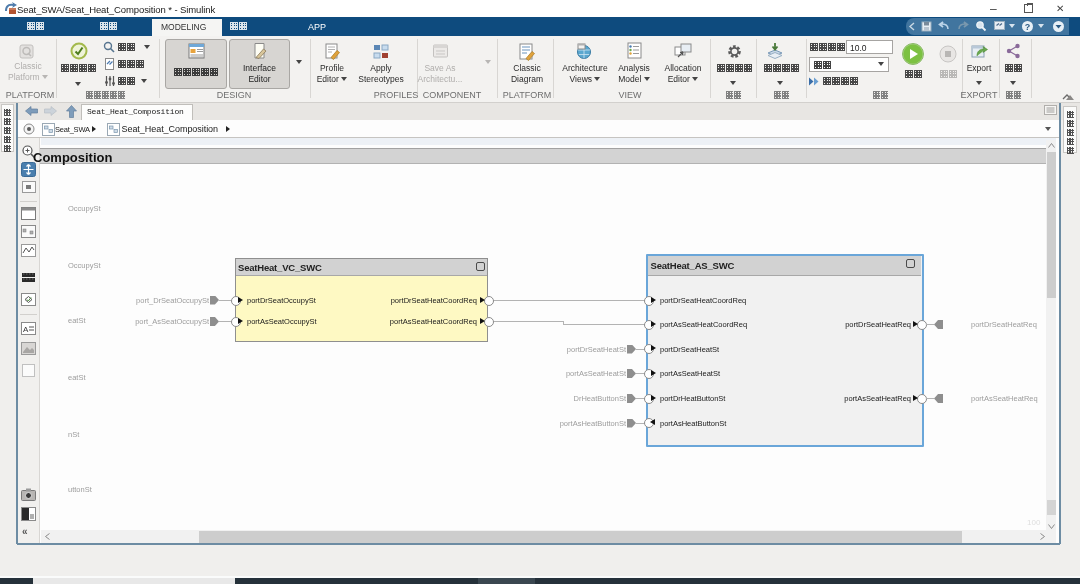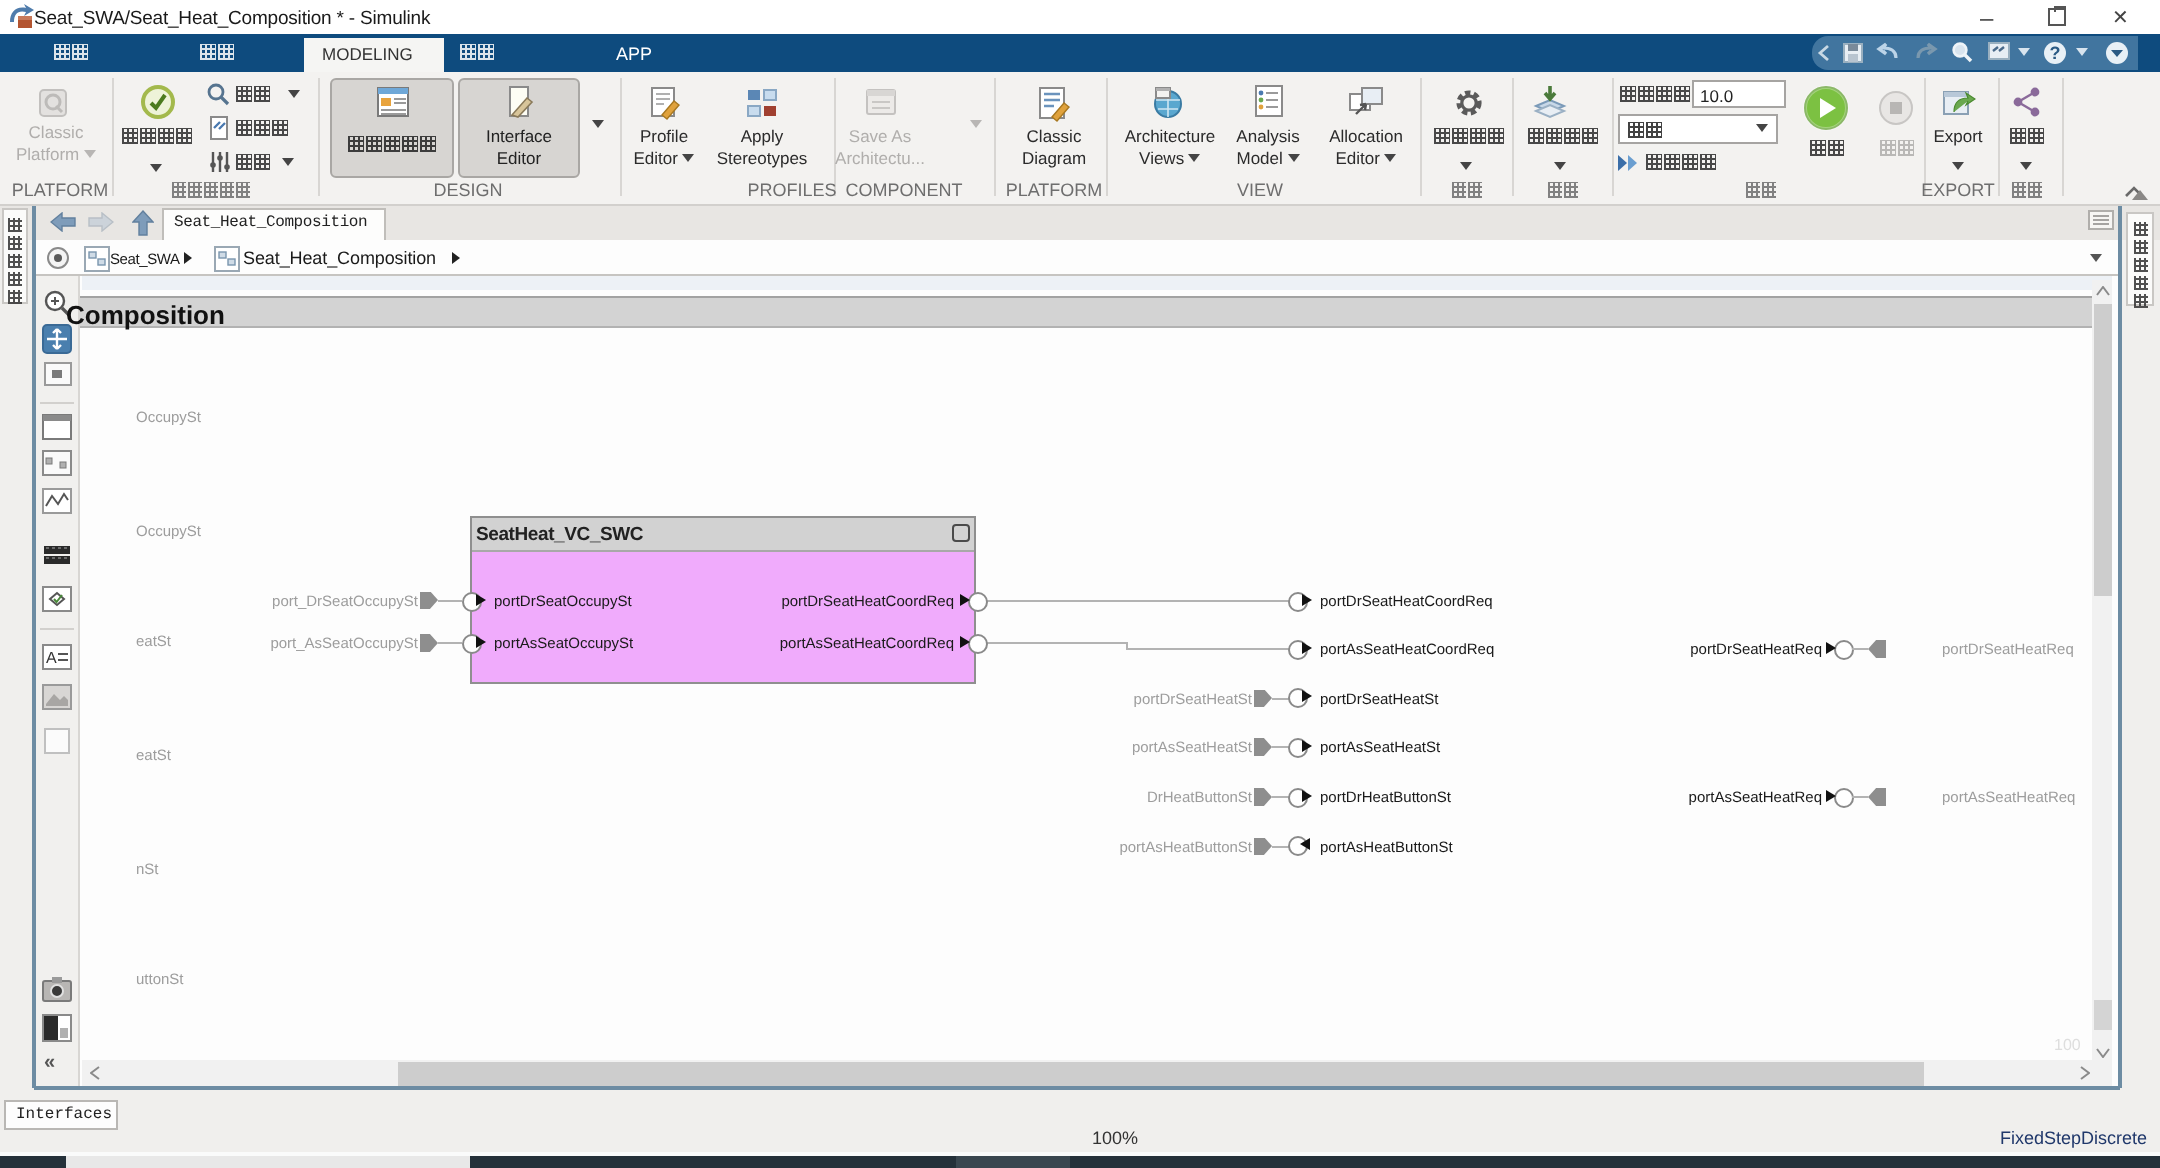--- a/index.html
+++ b/index.html
@@ -407,21 +407,21 @@
     <div class="wire abs" style="left:546px;top:183px;width:1px;height:3.5px;"></div>
     <div class="wire abs" style="left:546px;top:186px;width:82px;height:1px;"></div>
 
     <div class="glbl abs" style="right:851px;top:157.5px;">port_DrSeatOccupySt</div>
     <div class="pent-r abs" style="left:193px;top:157.5px;width:9px;height:9px;"></div>
     <div class="wire abs" style="left:202px;top:161.5px;width:12px;height:1px;"></div>
     <div class="glbl abs" style="right:851px;top:179px;">port_AsSeatOccupySt</div>
     <div class="pent-r abs" style="left:193px;top:179px;width:9px;height:9px;"></div>
     <div class="wire abs" style="left:202px;top:183px;width:12px;height:1px;"></div>
 
-    <div class="abs" style="left:218px;top:120px;width:253px;height:84px;background:#f0abfc;border:1px solid #8f8f8f;box-sizing:border-box;">
+    <div class="abs" style="left:218px;top:120px;width:253px;height:84px;background:#fef9c3;border:1px solid #8f8f8f;box-sizing:border-box;">
       <div class="abs" style="left:0;top:0;width:251px;height:16px;background:#d2d2d2;border-bottom:1px solid #a8a8a8;"></div>
       <div class="abs" style="left:2px;top:3px;font-size:9.5px;font-weight:bold;color:#222;letter-spacing:-0.2px;">SeatHeat_VC_SWC</div>
       <div class="abs" style="left:240px;top:2.5px;width:7px;height:7px;border:1.5px solid #4a4a4a;border-radius:2px;"></div>
     </div>
     <div class="abs tri-r" style="left:221px;top:158.5px;"></div>
     <div class="plbl abs" style="left:230px;top:157.5px;">portDrSeatOccupySt</div>
     <div class="abs tri-r" style="left:221px;top:180px;"></div>
     <div class="plbl abs" style="left:230px;top:179px;">portAsSeatOccupySt</div>
     <div class="plbl abs" style="left:360px;top:157.5px;width:100px;text-align:right;">portDrSeatHeatCoordReq</div>
     <div class="abs tri-r" style="left:463px;top:158.5px;"></div>
@@ -438,20 +438,25 @@
     <div class="glbl abs" style="right:434px;top:231px;">portAsSeatHeatSt</div>
     <div class="pent-r abs" style="left:610px;top:231px;width:9px;height:9px;"></div>
     <div class="wire abs" style="left:619px;top:235px;width:10px;height:1px;"></div>
     <div class="glbl abs" style="right:434px;top:256px;">DrHeatButtonSt</div>
     <div class="pent-r abs" style="left:610px;top:256px;width:9px;height:9px;"></div>
     <div class="wire abs" style="left:619px;top:260px;width:10px;height:1px;"></div>
     <div class="glbl abs" style="right:434px;top:280.5px;">portAsHeatButtonSt</div>
     <div class="pent-r abs" style="left:610px;top:280.5px;width:9px;height:9px;"></div>
     <div class="wire abs" style="left:619px;top:284.5px;width:10px;height:1px;"></div>
 
+    <div class="abs" style="left:628.5px;top:115.5px;width:278px;height:193px;border:2.5px solid #6aa6d9;border-radius:1px;background:#f1f1f1;box-sizing:border-box;">
+      <div class="abs" style="left:0;top:0;width:273px;height:19px;background:#d2d2d2;border-bottom:1px solid #a8a8a8;"></div>
+      <div class="abs" style="left:3px;top:4.5px;font-size:9.5px;font-weight:bold;color:#222;letter-spacing:-0.2px;">SeatHeat_AS_SWC</div>
+      <div class="abs" style="left:258px;top:3px;width:7px;height:7px;border:1.5px solid #4a4a4a;border-radius:2px;"></div>
+    </div>
     <div class="abs tri-r" style="left:634px;top:158.5px;"></div>
     <div class="plbl abs" style="left:643px;top:157.5px;">portDrSeatHeatCoordReq</div>
     <div class="abs tri-r" style="left:634px;top:183px;"></div>
     <div class="plbl abs" style="left:643px;top:182px;">portAsSeatHeatCoordReq</div>
     <div class="abs tri-r" style="left:634px;top:207px;"></div>
     <div class="plbl abs" style="left:643px;top:206.5px;">portDrSeatHeatSt</div>
     <div class="abs tri-r" style="left:634px;top:231.5px;"></div>
     <div class="plbl abs" style="left:643px;top:231px;">portAsSeatHeatSt</div>
     <div class="abs tri-r" style="left:634px;top:256.5px;"></div>
     <div class="plbl abs" style="left:643px;top:256px;">portDrHeatButtonSt</div>
@@ -517,26 +522,20 @@
 
   <div class="abs" style="left:1063px;top:106px;width:14px;height:47px;background:#fbfbfa;border:1px solid #c9c7c4;color:#333;padding-top:2px;box-sizing:border-box;">
     <span class="cjk v" style="width:7px;height:7.5px"></span>
       <span class="cjk v" style="width:7px;height:7.5px"></span>
       <span class="cjk v" style="width:7px;height:7.5px"></span>
       <span class="cjk v" style="width:7px;height:7.5px"></span>
       <span class="cjk v" style="width:7px;height:7.5px"></span>
   </div>
   <div class="abs" style="left:1066px;top:95px;width:0;height:0;border-left:4px solid transparent;border-right:4px solid transparent;border-bottom:5px solid #8a8886;"></div>
 
-  <div class="abs" style="left:0;top:545px;width:1080px;height:32px;background:#f0efed;">
-    <div class="abs" style="left:2px;top:5px;width:55px;height:13px;background:#fdfdfd;border:1px solid #b9b7b4;"></div>
-    <div class="abs" style="left:8px;top:7.5px;font-family:'Liberation Mono',monospace;font-size:8px;color:#222;">Interfaces</div>
-    <div class="abs" style="left:546px;top:19px;font-size:9px;color:#333;">100%</div>
-    <div class="abs" style="left:1000px;top:19px;font-size:9px;color:#20386b;">FixedStepDiscrete</div>
-  </div>
 
   <div class="abs" style="left:0;top:576px;width:1080px;height:2px;background:#fafbfb;"></div>
   <div class="abs" style="left:0;top:578px;width:1080px;height:6px;background:#25313a;">
     <div class="abs" style="left:33px;top:0;width:202px;height:6px;background:#e8e8e8;"></div>
     <div class="abs" style="left:478px;top:0;width:57px;height:6px;background:#3a4750;"></div>
   </div>
 
 </div>
 
 </body></html>

